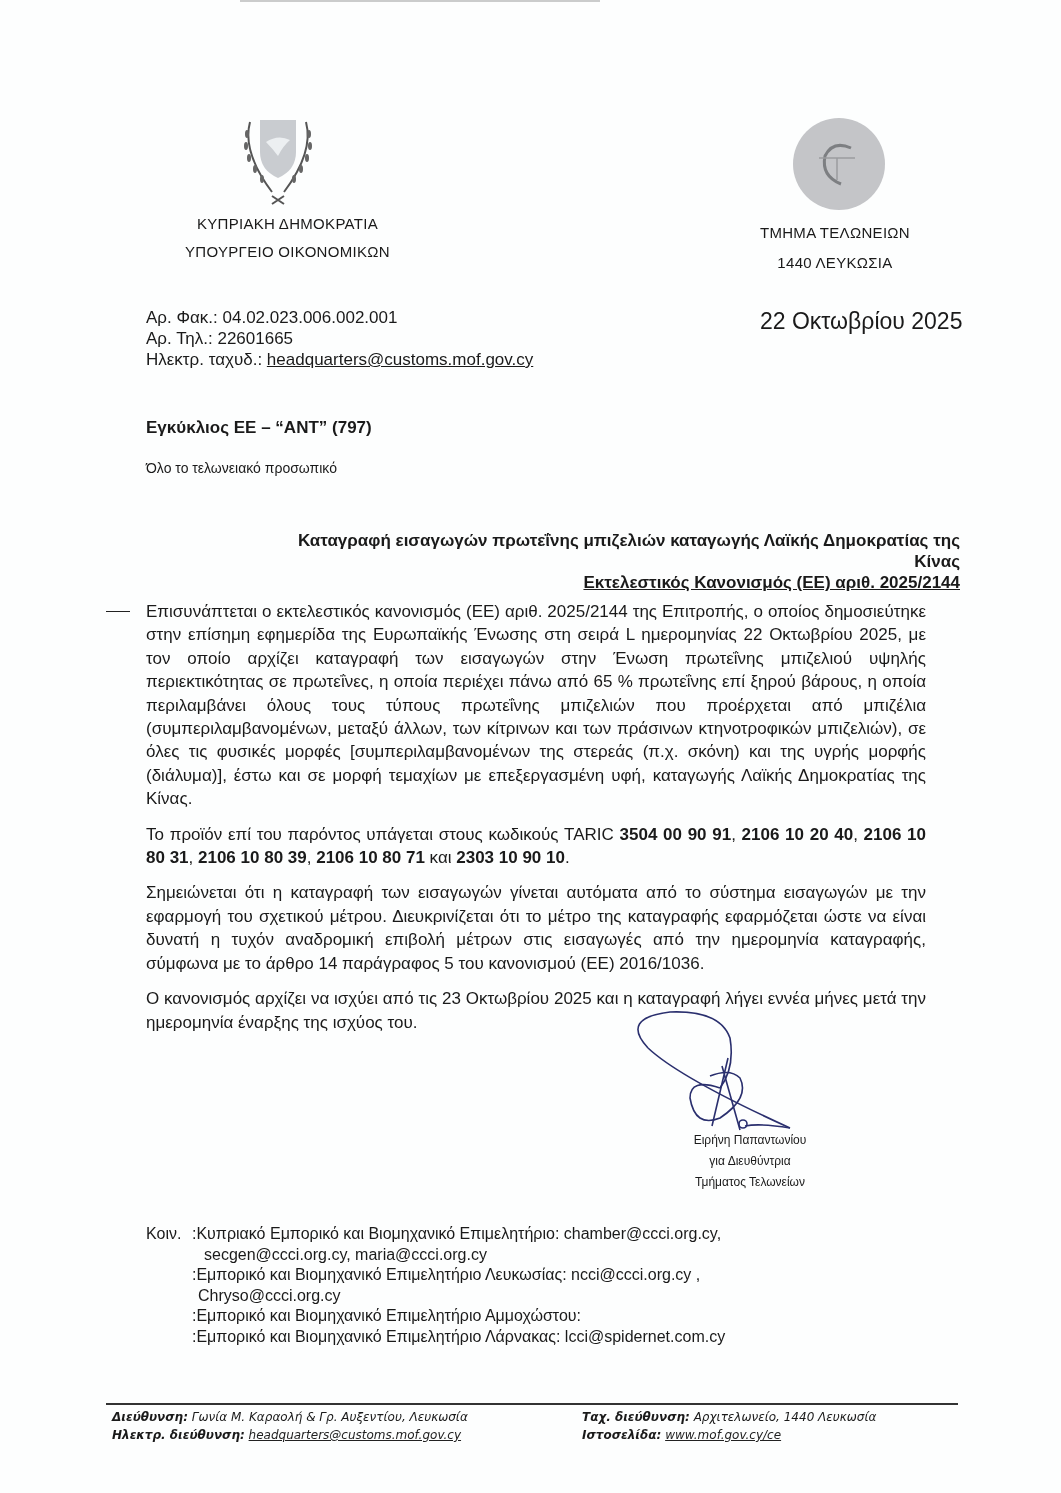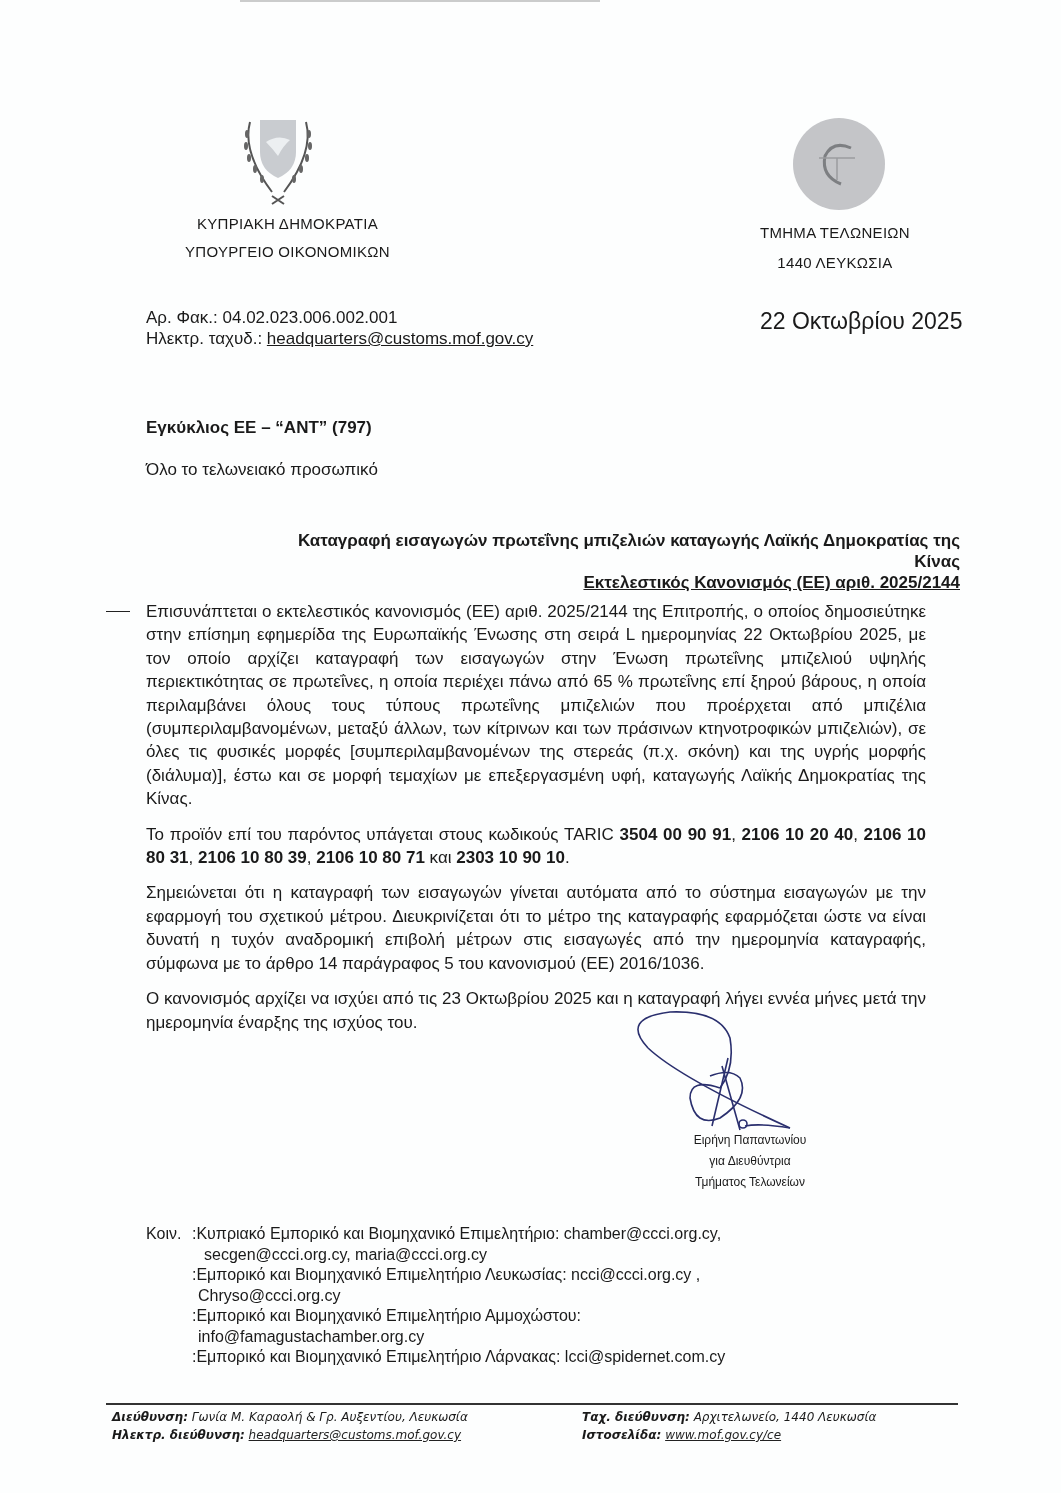--- a/index.html
+++ b/index.html
@@ -10,21 +10,21 @@
   }
   .abs { position: absolute; }
   .crest { left: 228px; top: 112px; width: 100px; height: 98px; }
   .left-head { left: 140px; top: 210px; width: 295px; text-align: center; font-size: 15px; line-height: 28px; letter-spacing: 0.3px; }
   .logo { left: 793px; top: 118px; width: 92px; height: 92px; border-radius: 50%; background: #c4c5c8; }
   .right-head { left: 710px; top: 218px; width: 250px; text-align: center; font-size: 15px; line-height: 30px; letter-spacing: 0.3px; }
   .refs { left: 146px; top: 307px; font-size: 17px; line-height: 21px; }
   .refs a { color: #1a1a1a; text-decoration: underline; }
   .date { left: 760px; top: 308px; font-size: 23px; }
   .circ { left: 146px; top: 418px; font-size: 17px; font-weight: bold; font-family: "Liberation Sans", sans-serif; text-align: right; }
-  .to { left: 146px; top: 460px; font-size: 17px; }
+  .to { left: 146px; top: 460px; font-size: 14px; }
   .title { left: 140px; top: 530px; width: 820px; text-align: right; font-size: 17px; font-weight: bold; line-height: 21px; }
   .title .sub { text-decoration: underline; }
   .body { left: 146px; top: 600px; width: 780px; font-size: 17px; line-height: 23.4px; text-align: justify; }
   .body p { margin: 0 0 12px 0; }
   .dash { left: 106px; top: 611px; width: 24px; height: 1px; background: #222; }
   .sig-svg { left: 600px; top: 1008px; width: 260px; height: 130px; }
   .signer { left: 630px; top: 1130px; width: 240px; text-align: center; font-size: 12px; line-height: 21px; }
   .cc { left: 146px; top: 1224px; font-size: 16px; line-height: 20.5px; }
   .cc .row { white-space: nowrap; }
   .cc .lab { display: inline-block; width: 46px; }
@@ -82,20 +82,24 @@
   <div>ΤΜΗΜΑ ΤΕΛΩΝΕΙΩΝ</div>
   <div>1440 ΛΕΥΚΩΣΙΑ</div>
 </div>
 
 <div class="abs refs">
   <div>
     <span>Αρ. Φακ.:</span>
     <span>04.02.023.006.002.001</span>
   </div>
   <div>
+    <span>Αρ. Τηλ.:</span>
+    <span>22601665</span>
+  </div>
+  <div>
     <span>Ηλεκτρ. ταχυδ.:</span>
     <a>headquarters@customs.mof.gov.cy</a>
   </div>
 </div>
 <div class="abs date">22 Οκτωβρίου 2025</div>
 
 <div class="abs circ">Εγκύκλιος ΕΕ – “ANT” (797)</div>
 <div class="abs to">Όλο το τελωνειακό προσωπικό</div>
 
 <div class="abs title">
@@ -133,21 +137,20 @@
   <div>για Διευθύντρια</div>
   <div>Τμήματος Τελωνείων</div>
 </div>
 
 <div class="abs cc">
   <div class="row"><span class="lab">Κοιν.</span><span>:Κυπριακό Εμπορικό και Βιομηχανικό Επιμελητήριο: chamber@ccci.org.cy,</span></div>
   <div class="row ind1">secgen@ccci.org.cy, maria@ccci.org.cy</div>
   <div class="row ind2">:Εμπορικό και Βιομηχανικό Επιμελητήριο Λευκωσίας: ncci@ccci.org.cy ,</div>
   <div class="row ind3">Chryso@ccci.org.cy</div>
   <div class="row ind2">:Εμπορικό και Βιομηχανικό Επιμελητήριο Αμμοχώστου:</div>
-  <div class="row ind3">info@famagustachamber.org.cy</div>
   <div class="row ind2">:Εμπορικό και Βιομηχανικό Επιμελητήριο Λάρνακας: lcci@spidernet.com.cy</div>
 </div>
 
 <div class="abs footer-line"></div>
 <div class="abs footer footer-left">
   <div><b>Διεύθυνση:</b> <span>Γωνία Μ. Καραολή &amp; Γρ. Αυξεντίου, Λευκωσία</span></div>
   <div><b>Ηλεκτρ. διεύθυνση:</b> <a>headquarters@customs.mof.gov.cy</a></div>
 </div>
 <div class="abs footer footer-right">
   <div><b>Ταχ. διεύθυνση:</b> <span>Αρχιτελωνείο, 1440 Λευκωσία</span></div>

